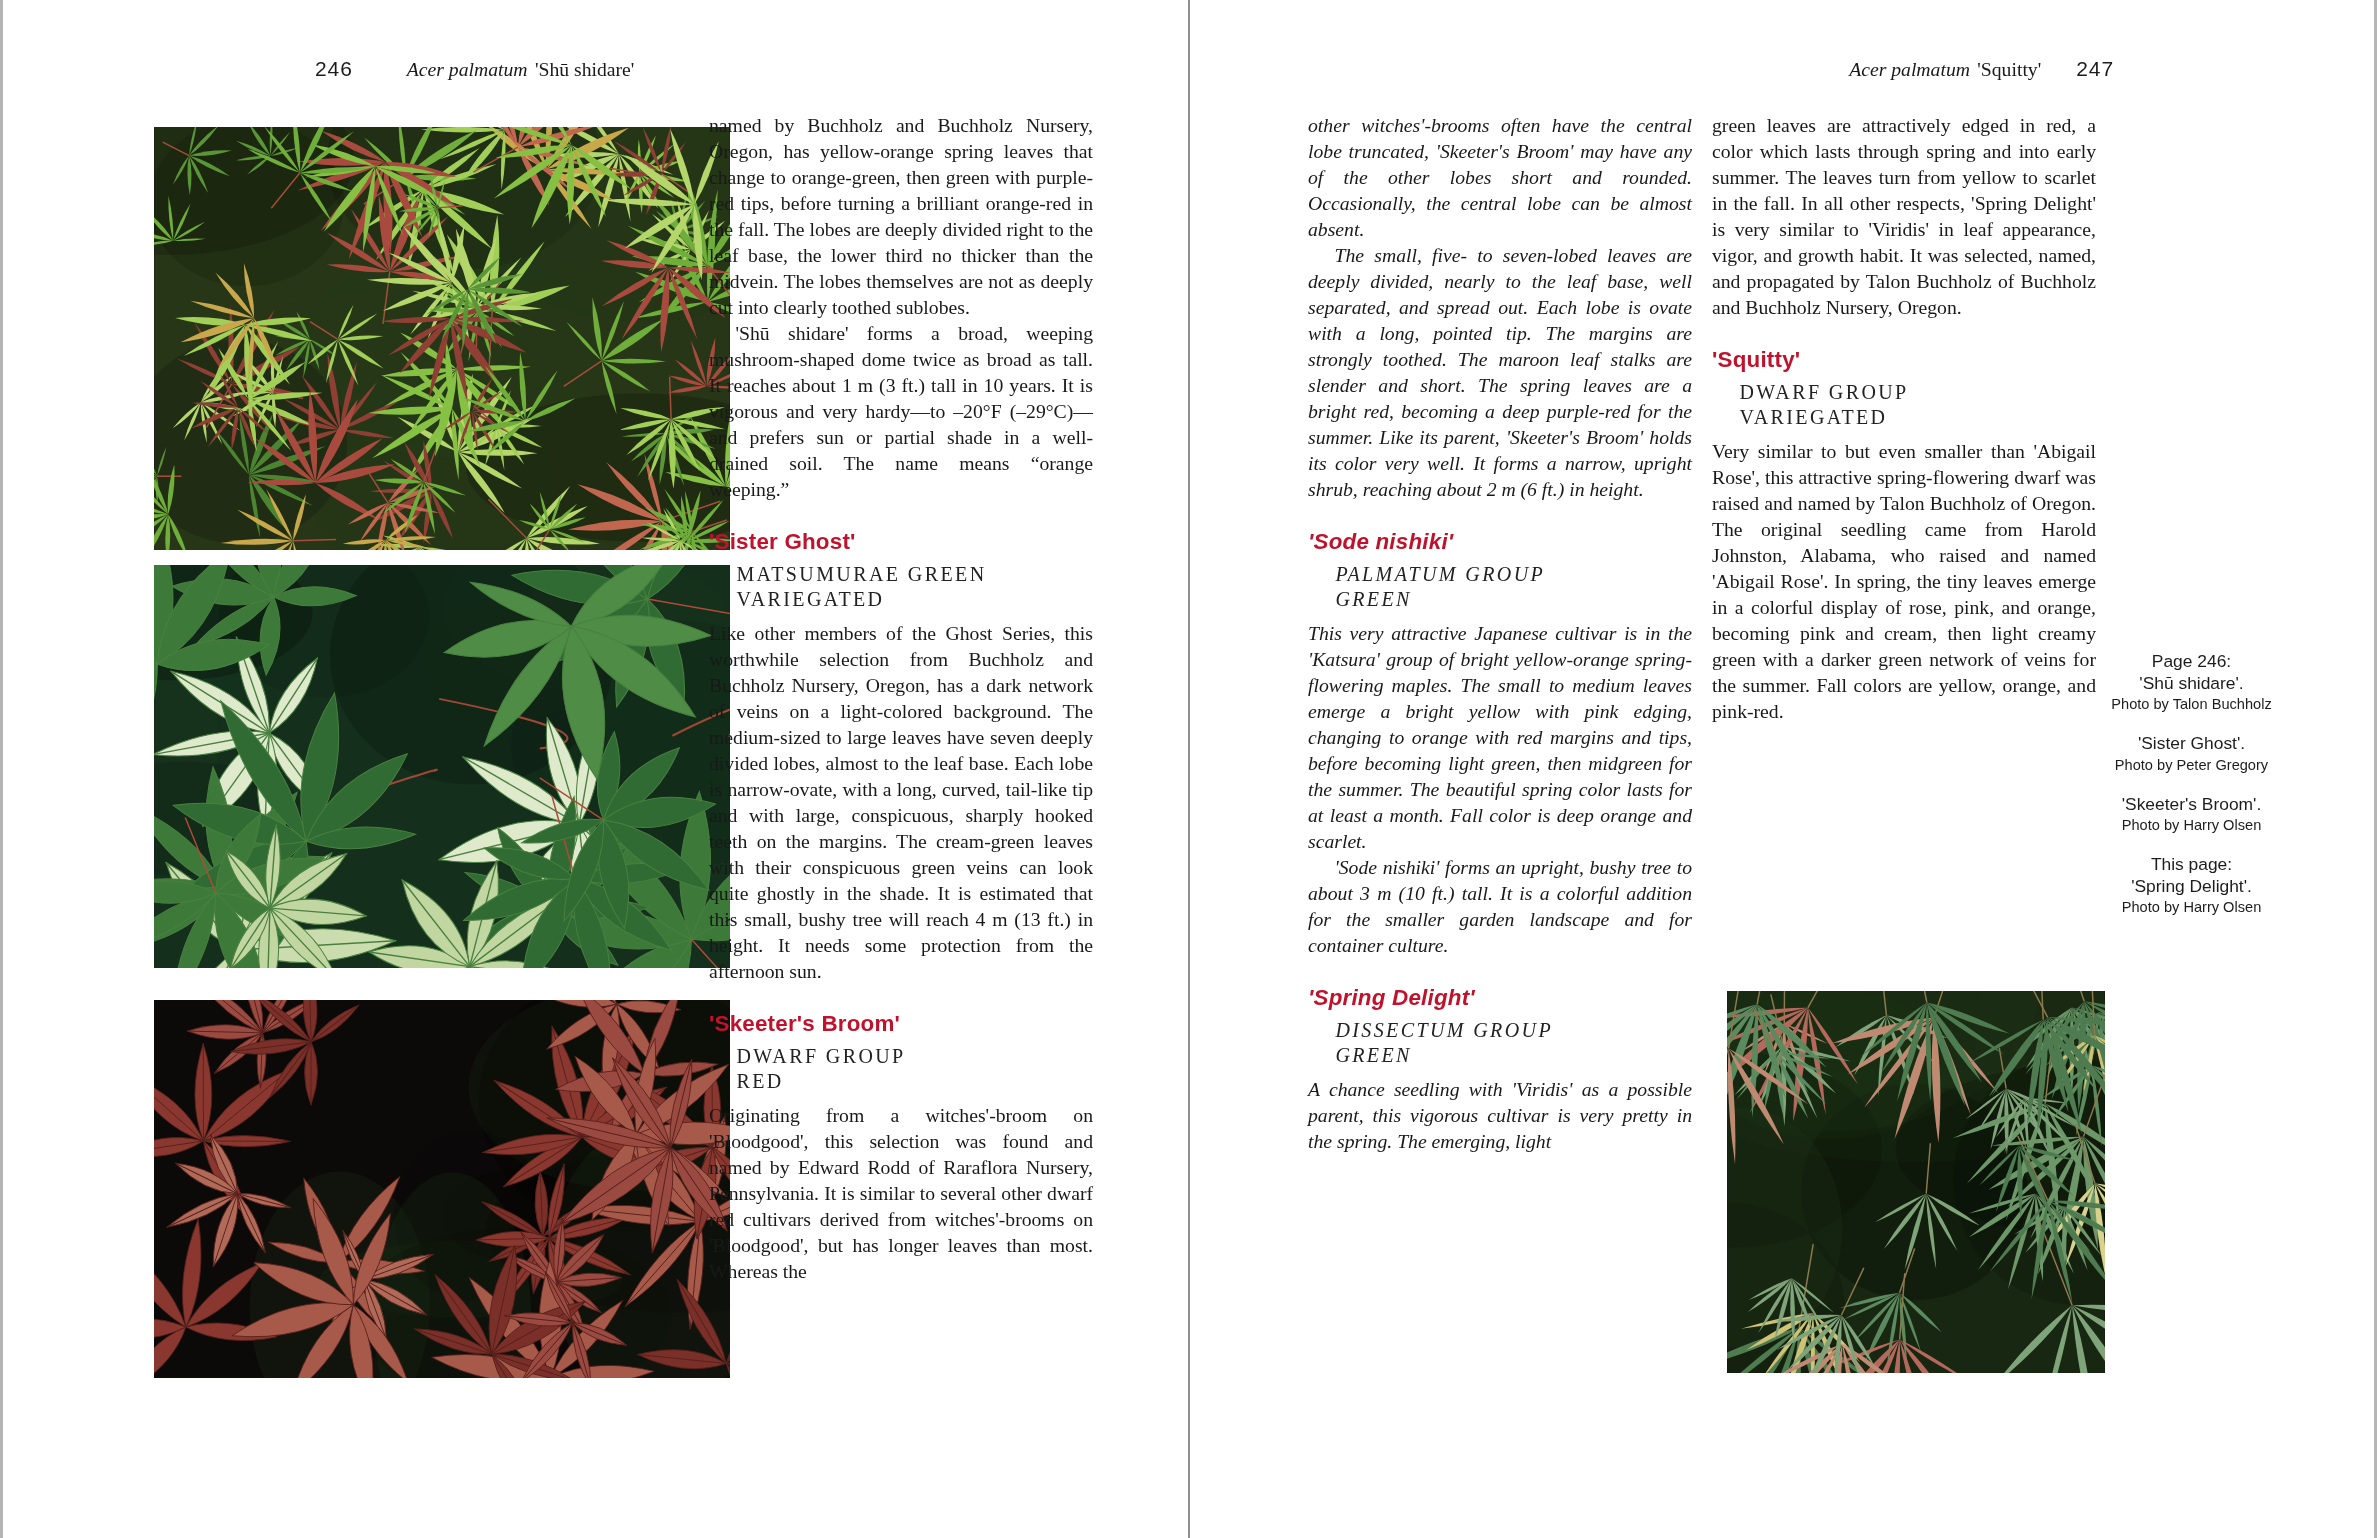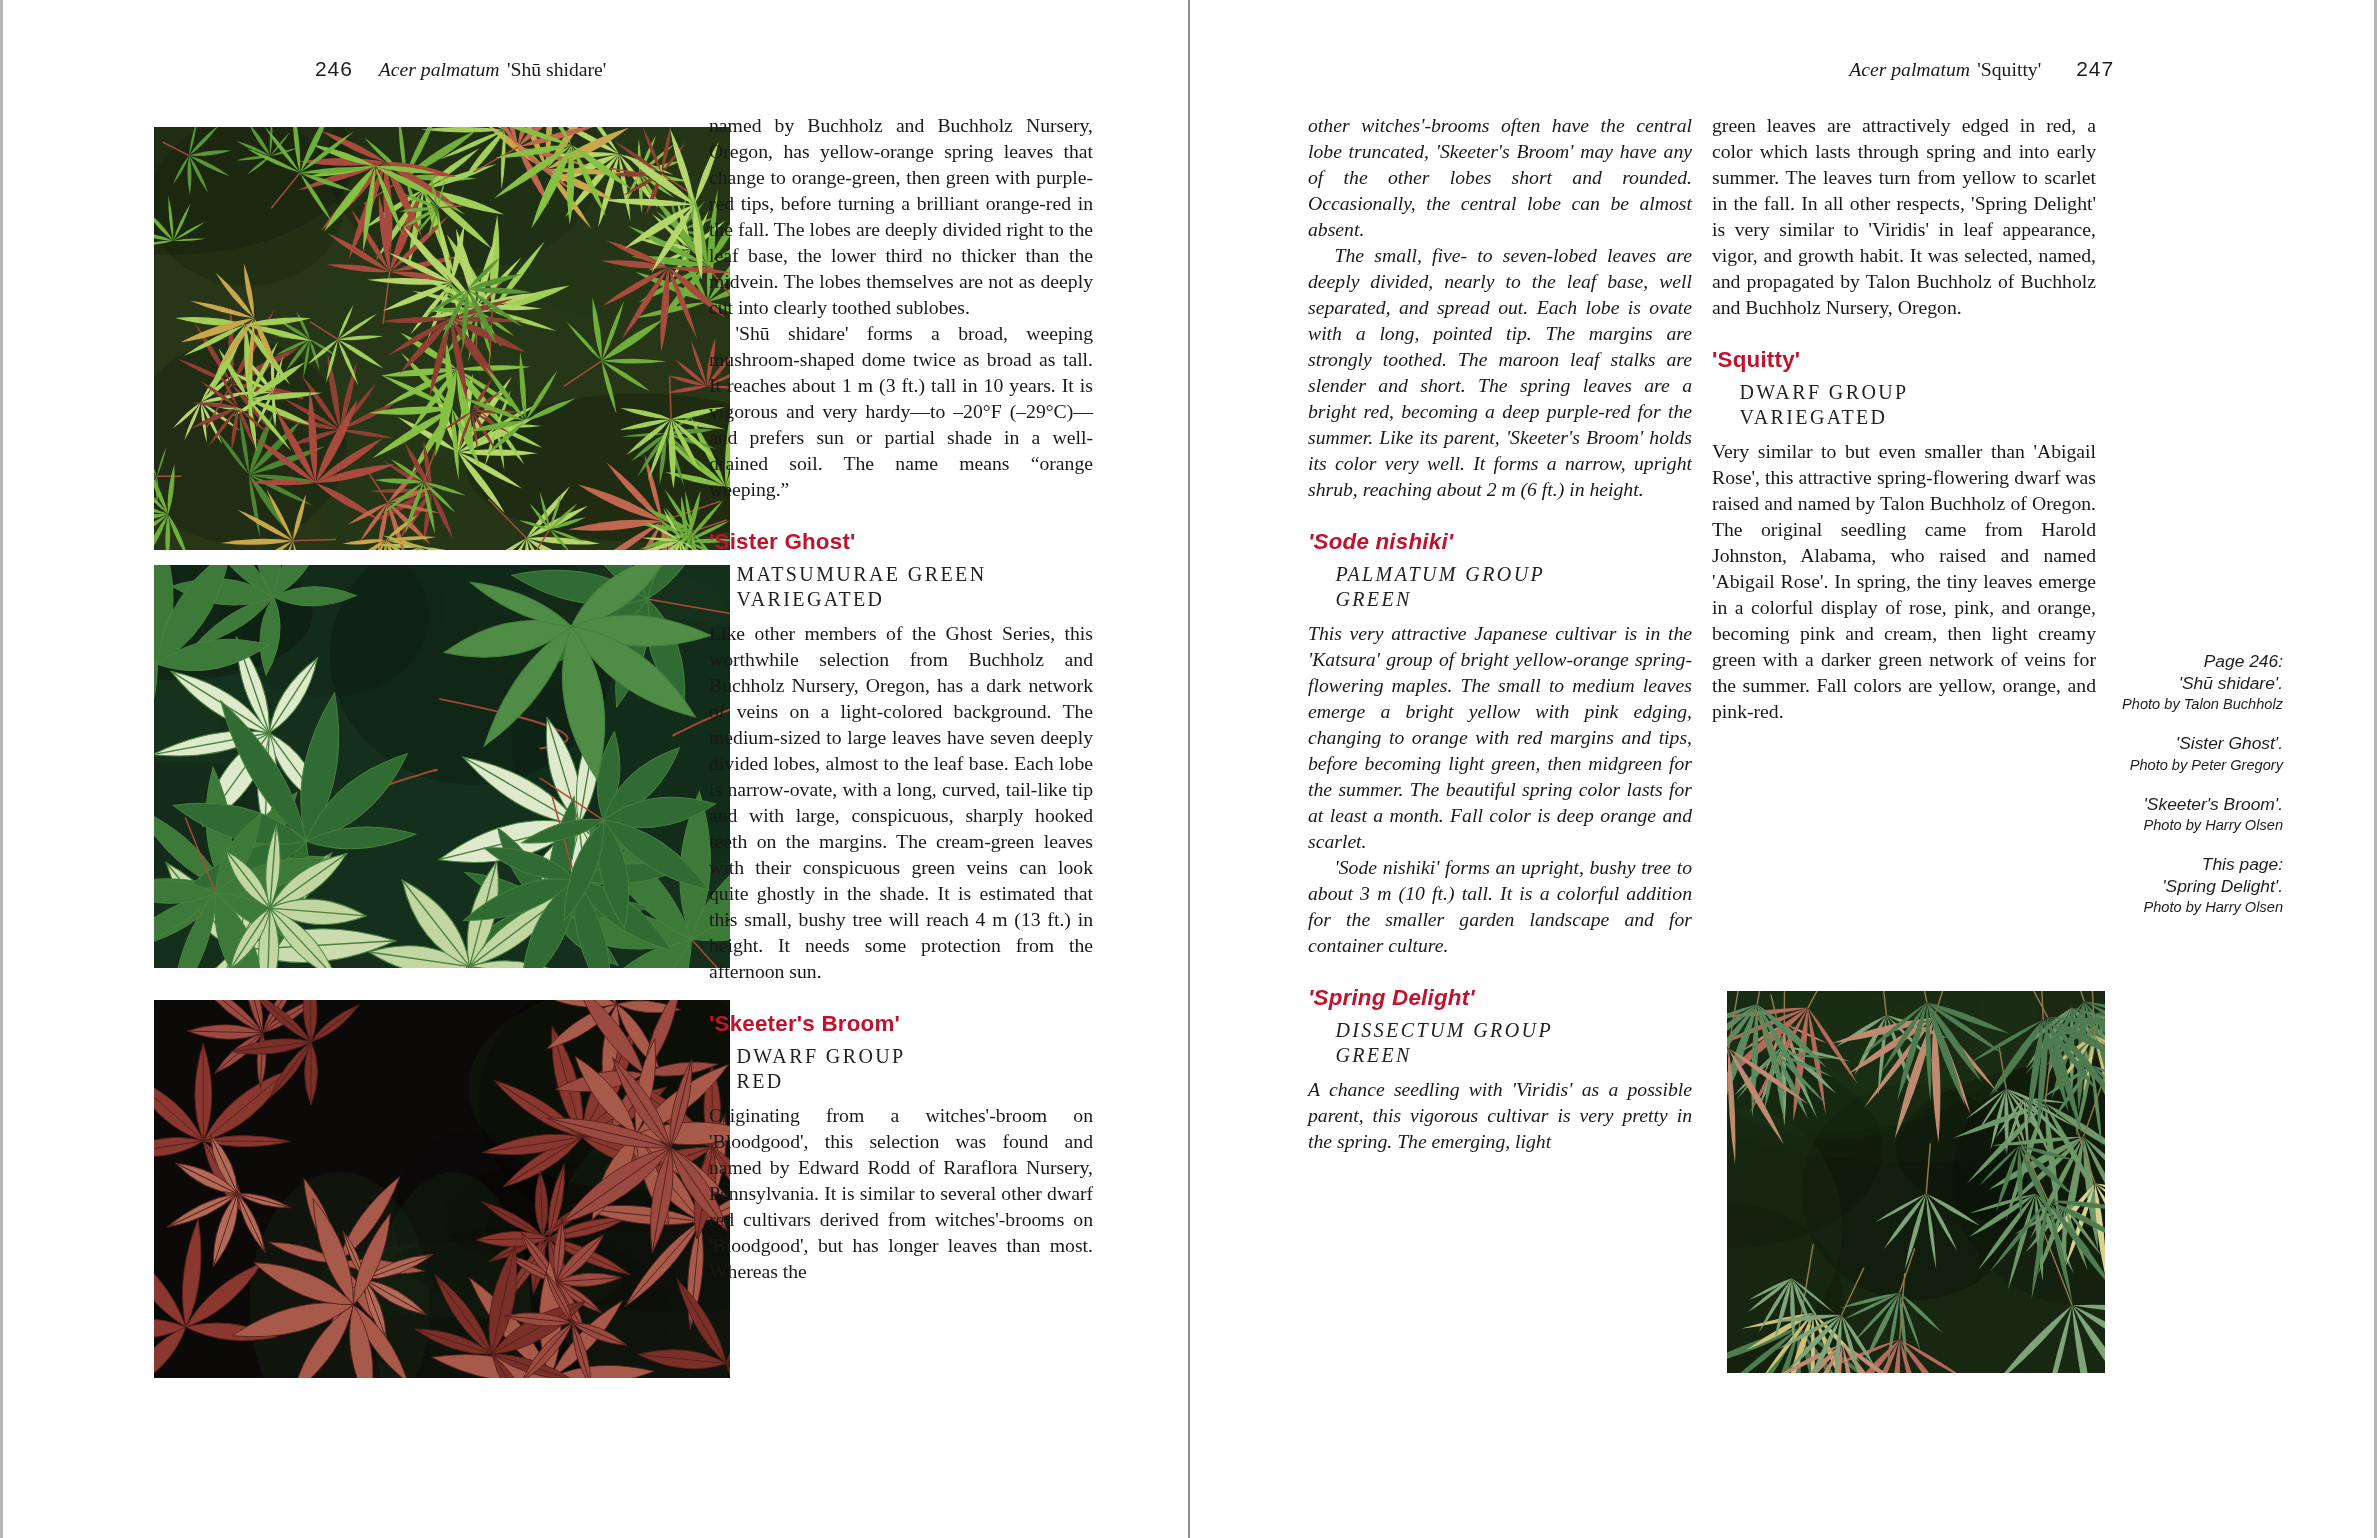--- a/index.html
+++ b/index.html
@@ -8,21 +8,21 @@
   .edge{position:absolute;top:0;width:2.7px;height:1538px;background:#b5b5b5;}
   .edge.l{left:0}.edge.r{right:0}
   .gutter{position:absolute;left:1188px;top:0;width:1.8px;height:1538px;background:#8f8f8f;}
 
   
   .running-head{position:absolute;top:57px;font-size:19.7px;white-space:nowrap;}
   .rh-num{font-family:"Liberation Sans",sans-serif;font-size:21px;letter-spacing:0.9px;color:#1c1c1c;}
   .rh-species{font-style:italic;}
   .rh-cv{margin-left:7.3px;}
   #rh-left{left:315px;}
-  #rh-left .rh-num{margin-right:26px;text-align:center;}
+  #rh-left .rh-num{margin-right:54px;text-align:center;}
   #rh-right{right:263px;}
   #rh-right .rh-num{margin-left:35px;}
 
   
   .col{position:absolute;top:112px;width:384px;font-size:19.7px;line-height:26px;
        text-align:justify;color:#191919;}
   #col-left{left:709px;}
   #col-r1{left:1308px;font-style:italic;}
   #col-r2{left:1712px;}
   p.body-para{margin:0;hyphens:auto;}
@@ -38,21 +38,21 @@
   #photo-0{left:114px;top:112px;width:576px;height:423px;}
   #photo-1{left:114px;top:550px;width:576px;height:403px;}
   #photo-2{left:114px;top:985px;width:576px;height:378px;}
   #photo-3{left:1687px;top:976px;width:378px;height:382px;}
   .photo svg{display:block;width:100%;height:100%;}
 
   
   #credits{position:absolute;left:2100px;top:651px;width:183px;
        font-family:"Liberation Sans",sans-serif;color:#1d1d1d;}
   .credit-block{margin-bottom:19px;}
-  .credit-line{font-size:17.4px;line-height:21.5px;text-align:right;font-style:italic;}
+  .credit-line{font-size:17.4px;line-height:21.5px;text-align:center;}
   .credit-line.small{font-size:14.6px;line-height:20px;}
 </style>
 </head>
 <body>
 
 <div class="spread">
   <div class="edge l"></div>
   <div class="edge r"></div>
   <div class="gutter"></div>
 

